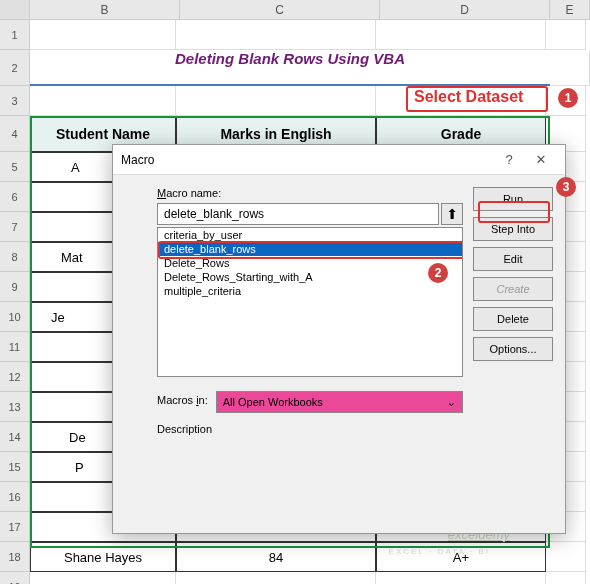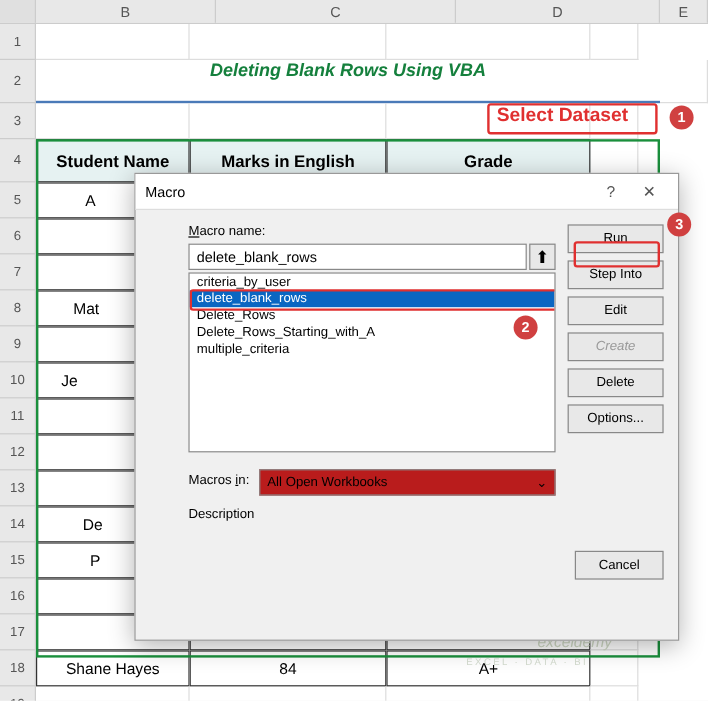--- a/index.html
+++ b/index.html
@@ -17,27 +17,27 @@
     
     .sheet { display: flex; }
     .row-headers { width: 30px; background: #e8e8e8; }
     .row-h { height: 30px; text-align: center; line-height: 30px; color: #555; border-bottom: 1px solid #ccc; border-right: 1px solid #ccc; font-size: 11px; }
     .row-h.tall { height: 36px; line-height: 36px; }
     
     .grid { flex: 1; position: relative; }
     .grow { display: flex; height: 30px; }
     .grow.tall { height: 36px; }
     .cell { border-right: 1px solid #ddd; border-bottom: 1px solid #ddd; display: flex; align-items: center; justify-content: center; font-size: 13px; }
-    .cell.col-b { width: 128px; }
-    .cell.col-c { width: 164px; text-align: center; }
+    .cell.col-b { width: 146px; }
+    .cell.col-c { width: 200px; text-align: center; }
     .cell.col-d { width: 170px; }
     .cell.col-e { width: 40px; }
     
     .title-row .cell { background: #fff; }
-    .title-text { color: #15803d; font-weight: bold; font-size: 15px; font-style: italic; text-align: center; width: 520px; border-bottom: 2px solid #4a7ab8; }
+    .title-text { color: #701a75; font-weight: bold; font-size: 15px; font-style: italic; text-align: center; width: 520px; border-bottom: 2px solid #4a7ab8; }
     
     .hdr { background: #e6f2f2; font-weight: bold; border: 1px solid #333; font-size: 14px; }
     .data-cell { border: 1px solid #333; background: #fff; }
     
     
     .annot-box { position: absolute; border: 2px solid #e03030; border-radius: 3px; z-index: 5; }
     .annot-label { position: absolute; color: #e03030; font-weight: bold; font-size: 16px; z-index: 6; }
     .badge { position: absolute; width: 20px; height: 20px; border-radius: 50%; background: #d04040; color: #fff; display: flex; align-items: center; justify-content: center; font-size: 12px; font-weight: bold; z-index: 20; }
     
     
@@ -57,30 +57,30 @@
     .macro-input { flex: 1; height: 22px; border: 1px solid #888; padding: 0 6px; font-size: 12px; background: #fff; }
     .up-btn { width: 22px; height: 22px; border: 1px solid #888; background: #e8e8e8; display: flex; align-items: center; justify-content: center; font-size: 14px; }
     
     .macro-list { height: 150px; border: 1px solid #888; background: #fff; overflow: hidden; position: relative; }
     .macro-item { padding: 1px 6px; font-size: 11px; cursor: default; }
     .macro-item.selected { background: #0a66c2; color: #fff; }
     
     .list-annot { position: absolute; border: 2px solid #e03030; border-radius: 3px; }
     
     .macros-in-row { display: flex; align-items: center; gap: 8px; margin-top: 14px; }
-    .macros-in-select { flex: 1; height: 22px; border: 1px solid #888; background: #b91c1c; padding: 0 6px; font-size: 11px; display: flex; align-items: center; justify-content: space-between; }
+    .macros-in-select { flex: 1; height: 22px; border: 1px solid #888; background: #ec4899; padding: 0 6px; font-size: 11px; display: flex; align-items: center; justify-content: space-between; }
     .desc-lbl { margin-top: 10px; }
     
     .btn { height: 24px; border: 1px solid #888; background: #e8e8e8; font-size: 11px; display: flex; align-items: center; justify-content: center; cursor: default; }
     .btn.disabled { color: #999; font-style: italic; }
     
     .cancel-row { padding: 8px 12px; display: flex; justify-content: flex-end; }
     .cancel-btn { width: 74px; }
     
-    .watermark { position: absolute; right: 80px; bottom: 42px; color: #cfd9c5; font-size: 13px; font-style: italic; z-index: 2; }
+    .watermark { position: absolute; right: 80px; bottom: 42px; color: #cfd9c5; font-size: 13px; font-style: italic; z-index: 2; text-decoration: underline; }
     .watermark-sub { position: absolute; right: 100px; bottom: 28px; color: #d5ddd0; font-size: 8px; letter-spacing: 2px; z-index: 2; margin-top: 13px; }
     
     .sel-border { position: absolute; border: 2px solid #1a8f3c; z-index: 3; pointer-events: none; }
   </style>
 </head>
 <body>
 
 <div class="col-headers">
   <div class="corner"></div>
   <div class="col-h col-b">B</div>
@@ -272,23 +272,20 @@
     </div>
     <div class="dlg-right">
       <div class="btn" style="position:relative">Run</div>
       <div class="btn">Step Into</div>
       <div class="btn">Edit</div>
       <div class="btn disabled">Create</div>
       <div class="btn">Delete</div>
       <div class="btn">Options...</div>
     </div>
   </div>
-  <div class="cancel-row">
-    <div class="btn cancel-btn">Cancel</div>
-  </div>
 </div>
 
 <div class="badge" style="left:428px;top:263px;">2</div>
 <div class="annot-box" style="left:478px;top:201px;width:72px;height:22px;z-index:15;"></div>
 <div class="badge" style="left:556px;top:177px;">3</div>
 
 <div class="watermark">exceldemy</div>
 <div class="watermark-sub">EXCEL · DATA · BI</div>
 
 </body></html>

